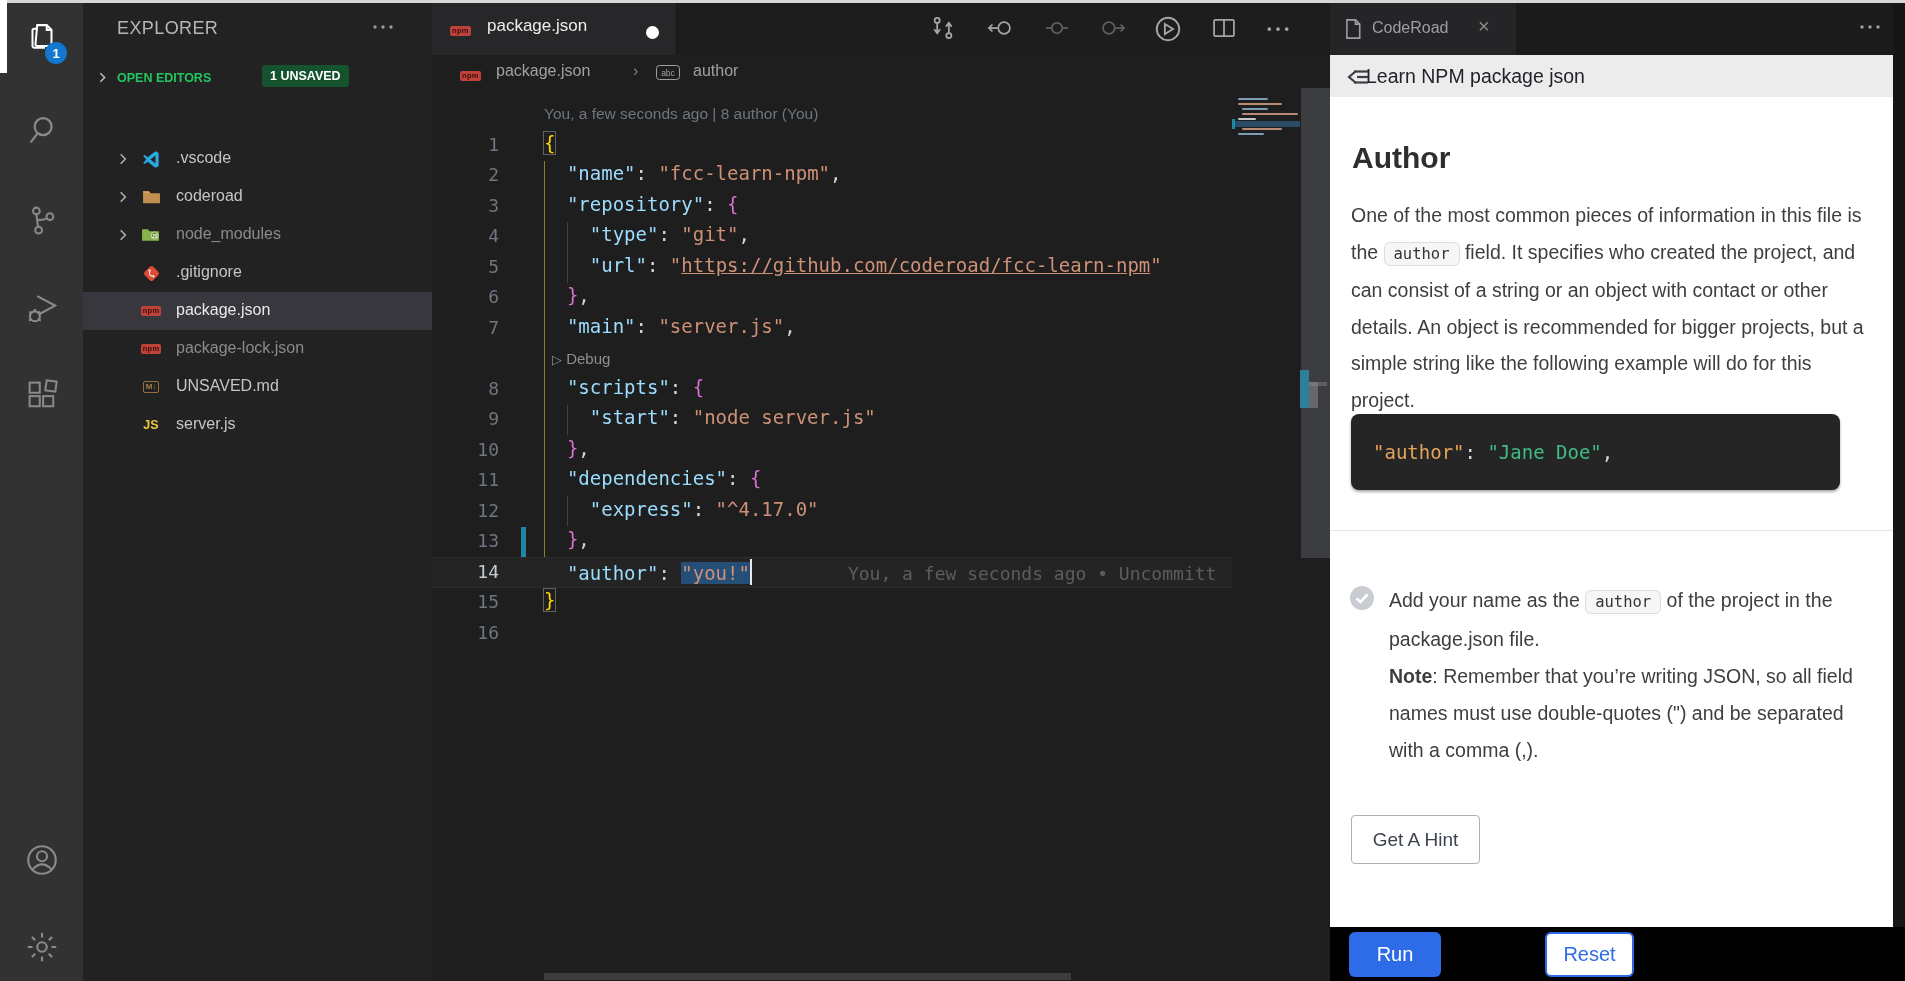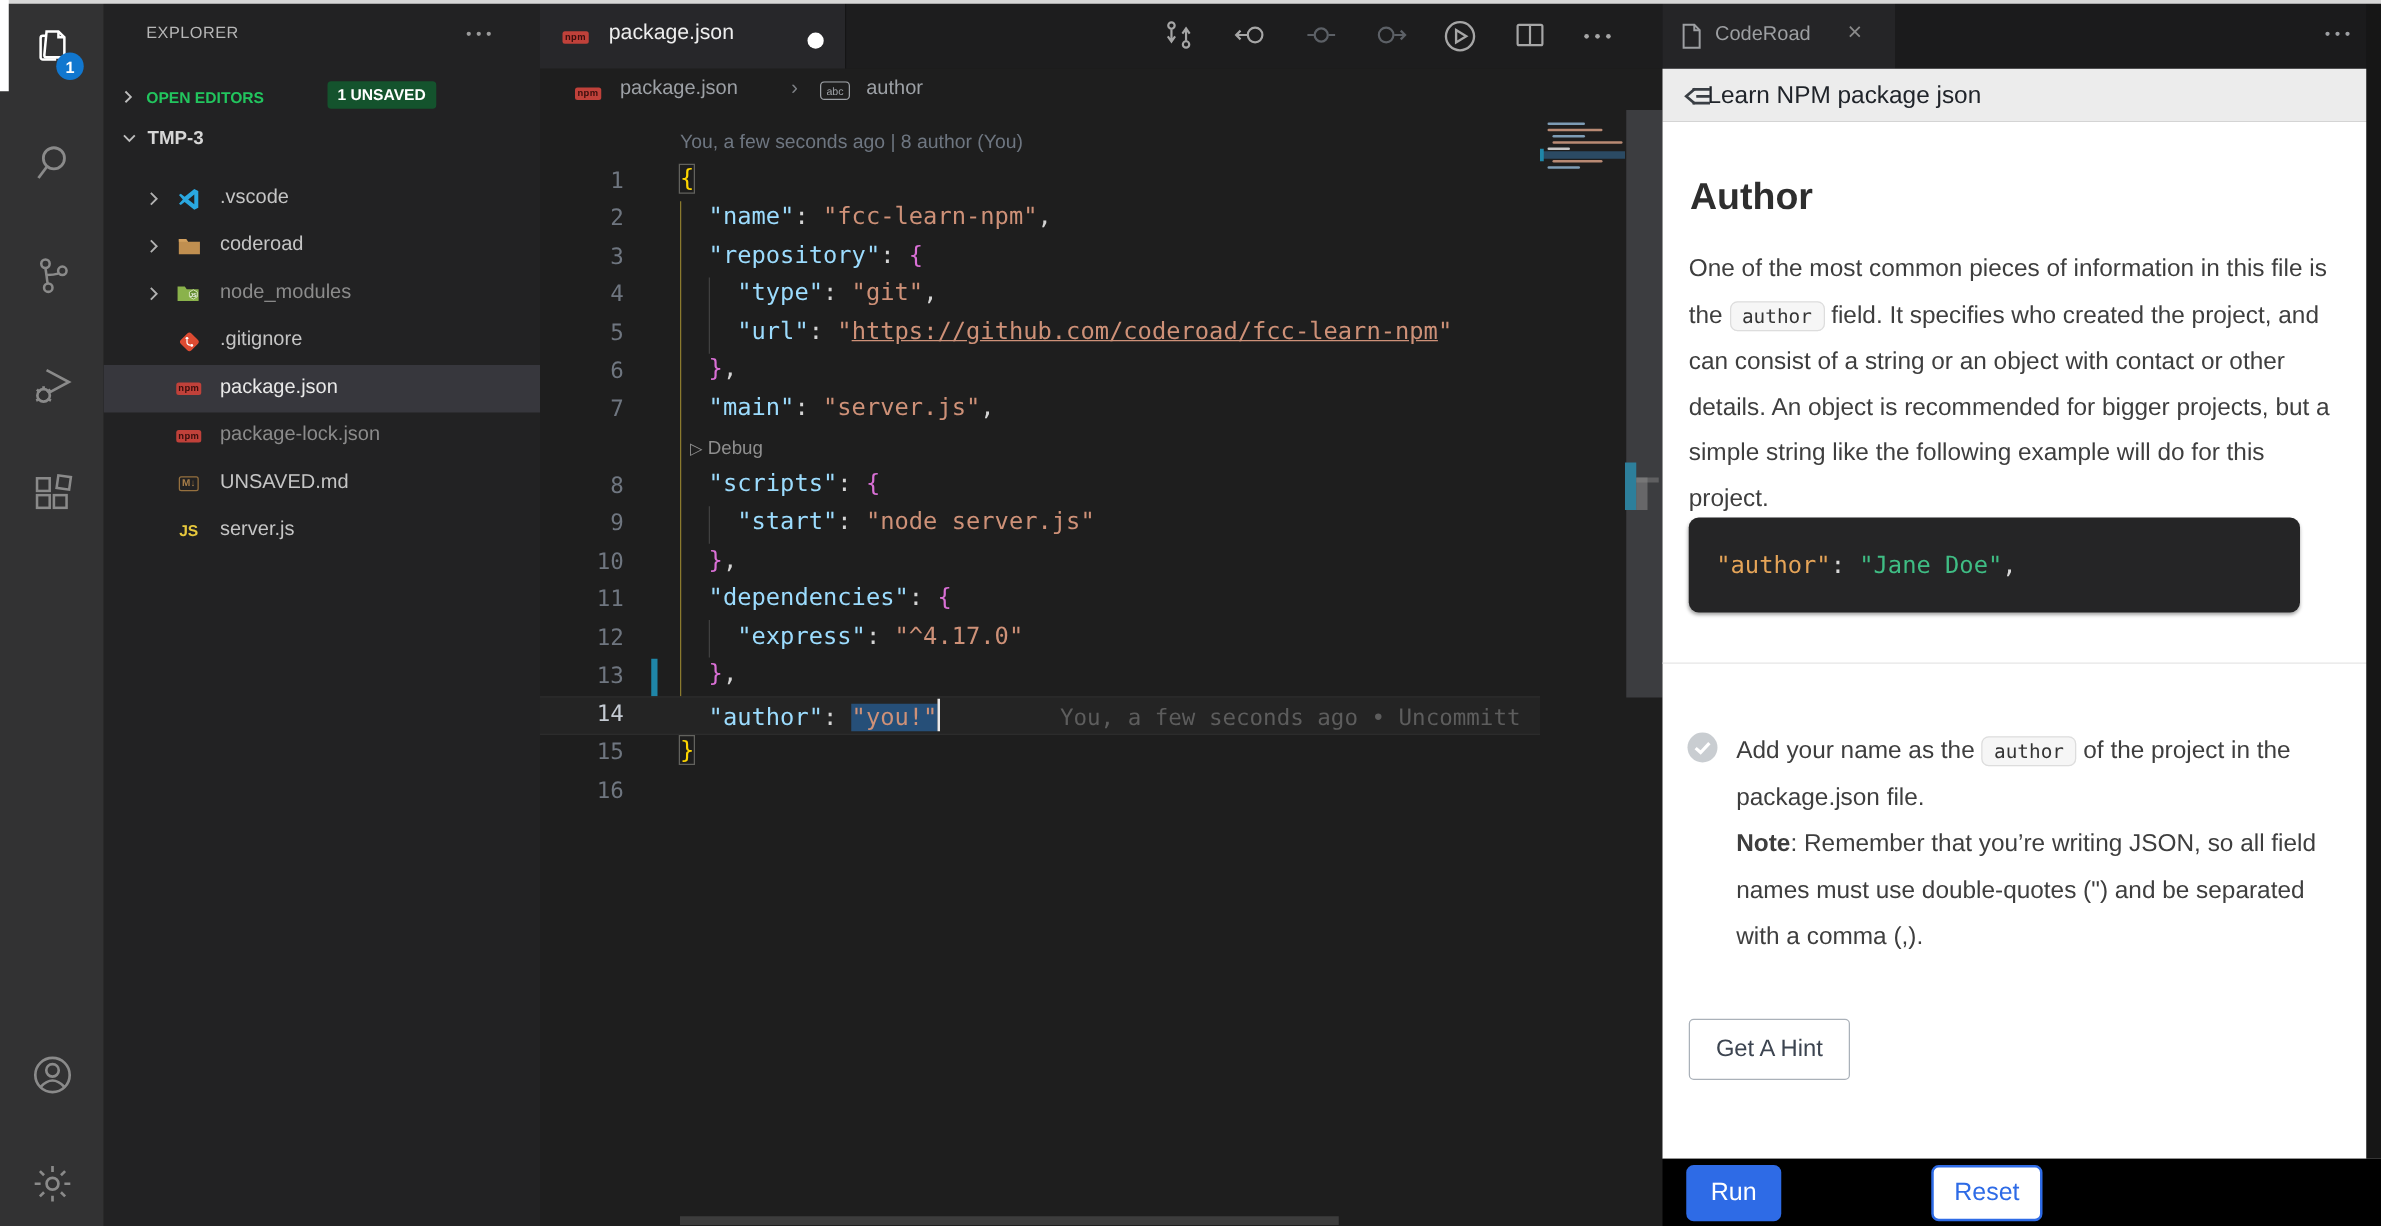--- a/index.html
+++ b/index.html
@@ -6,21 +6,21 @@
   .window{position:relative;width:1905px;height:981px;background:#1e1e1e;overflow:hidden;
           font-family:"Liberation Sans",sans-serif;-webkit-font-smoothing:antialiased;}
   .abs{position:absolute;}
   
   .activitybar{left:0;top:0;width:83px;height:981px;background:#323233;}
   .act-item{position:absolute;left:0;width:83px;height:70px;display:flex;align-items:center;justify-content:center;cursor:pointer;}
   .badge-blue{position:absolute;right:16px;bottom:8px;width:22px;height:22px;border-radius:50%;background:#1177cf;
               color:#fff;font-size:13px;font-weight:bold;display:flex;align-items:center;justify-content:center;}
   
   .sidebar{left:83px;top:0;width:349px;height:981px;background:#222223;}
-  .sb-title{position:absolute;left:34px;top:18px;font-size:13px;letter-spacing:.4px;color:#b6b6b6;}
+  .sb-title{position:absolute;left:34px;top:18px;font-size:18px;letter-spacing:.4px;color:#b6b6b6;}
   .sb-more{position:absolute;left:285px;top:16px;width:30px;height:22px;display:flex;align-items:center;justify-content:center;cursor:pointer;}
   .oe-row{position:absolute;left:0;top:62px;width:349px;height:31px;display:flex;align-items:center;}
   .oe-label{font-size:12.5px;font-weight:bold;color:#22c55e;margin-left:34px;}
   .oe-badge{position:absolute;left:179px;top:3px;background:#14532d;color:#fff;font-size:12.5px;font-weight:bold;
             padding:4px 8px;border-radius:3px;}
   .proj-row{position:absolute;left:0;top:96px;width:349px;height:28px;display:flex;align-items:center;}
   .proj-label{font-size:15px;font-weight:bold;color:#d6d6d6;margin-left:35px;}
   .filelist{position:absolute;left:0;top:140px;width:349px;}
   .file-row{position:absolute;left:0;width:349px;height:38px;display:flex;align-items:center;cursor:pointer;color:#c5c5c5;font-size:16px;}
   .file-row.sel{background:#37373d;color:#e9e9e9;}
@@ -78,21 +78,21 @@
   .cr-codeblock{position:absolute;left:21px;top:317px;width:445px;height:52px;background:#252526;border-radius:8px;
                 box-shadow:0 2px 3px rgba(0,0,0,.35);padding:12px 22px;font-family:"DejaVu Sans Mono",monospace;
                 font-size:19px;display:flex;align-items:center;white-space:pre;}
   .ck{color:#e5a458;} .cp{color:#d8d8d8;} .cv{color:#3fbd84;}
   .cr-divider{position:absolute;left:0;top:433px;width:575px;height:1px;background:#e6e6e6;}
   .cr-task{position:absolute;left:59px;top:485px;width:486px;font-size:19.5px;line-height:37px;color:#3e3e3e;}
   .cr-check{position:absolute;left:18px;top:487px;width:28px;height:28px;}
   .cr-hint{position:absolute;left:21px;top:718px;width:127px;height:47px;background:#fff;border:1px solid #aab1b9;
            border-radius:4px;font-size:19px;color:#3c4450;display:flex;align-items:center;justify-content:center;cursor:pointer;}
   .cr-actions{left:1330px;top:927px;width:575px;height:54px;background:#000;}
-  .btn-run{position:absolute;left:19px;top:5px;width:76px;height:45px;background:#2e6be6;border-radius:6px;
+  .btn-run{position:absolute;left:19px;top:5px;width:92px;height:45px;background:#2e6be6;border-radius:6px;
            color:#fff;font-size:20px;display:flex;align-items:center;justify-content:center;cursor:pointer;}
   .btn-reset{position:absolute;left:215px;top:5px;width:89px;height:45px;background:#fff;border:2px solid #2e6be6;
              box-sizing:border-box;border-radius:6px;color:#2e6be6;font-size:20px;display:flex;align-items:center;justify-content:center;cursor:pointer;}
   .right-edge{left:1893px;top:0;width:12px;height:927px;background:#161616;}
   .top-strip{left:0;top:0;width:1905px;height:3px;background:#d7d7d7;}
   .corner-notch{left:0;top:0;width:7px;height:73px;background:#ffffff;}
   svg{display:block;}
 </style>
 </head>
 <body>
@@ -177,26 +177,20 @@
             <circle cx="19" cy="4" r="1.7"></circle>
           </g>
         </svg>
     </div>
     <div class="oe-row">
       <svg style="margin-left:13px;" width="13" height="13" viewBox="0 0 12 12">
           <path d="M4 2 L8 6 L4 10" stroke="#bdbdbd" stroke-width="1.4" fill="none"></path>
         </svg>
       <span class="oe-label" style="margin-left:8px;">OPEN EDITORS</span>
       <span class="oe-badge">1 UNSAVED</span>
-    </div>
-    <div class="proj-row">
-      <svg style="margin-left:14px;" width="13" height="13" viewBox="0 0 12 12">
-          <path d="M2 4 L6 8 L10 4" stroke="#bdbdbd" stroke-width="1.4" fill="none"></path>
-        </svg>
-      <span class="proj-label" style="margin-left:8px;">TMP-3</span>
     </div>
     <div class="filelist" id="file-list">
         <div class="file-row" style="top: 0px;">
           <span class="f-chev">
             <svg width="14" height="14" viewBox="0 0 12 12">
               <path d="M4 2 L8 6 L4 10" stroke="#b0b0b0" stroke-width="1.3" fill="none"></path>
             </svg>
           </span>
           <span class="f-icon">
             <svg width="19" height="19" viewBox="0 0 16 16">

